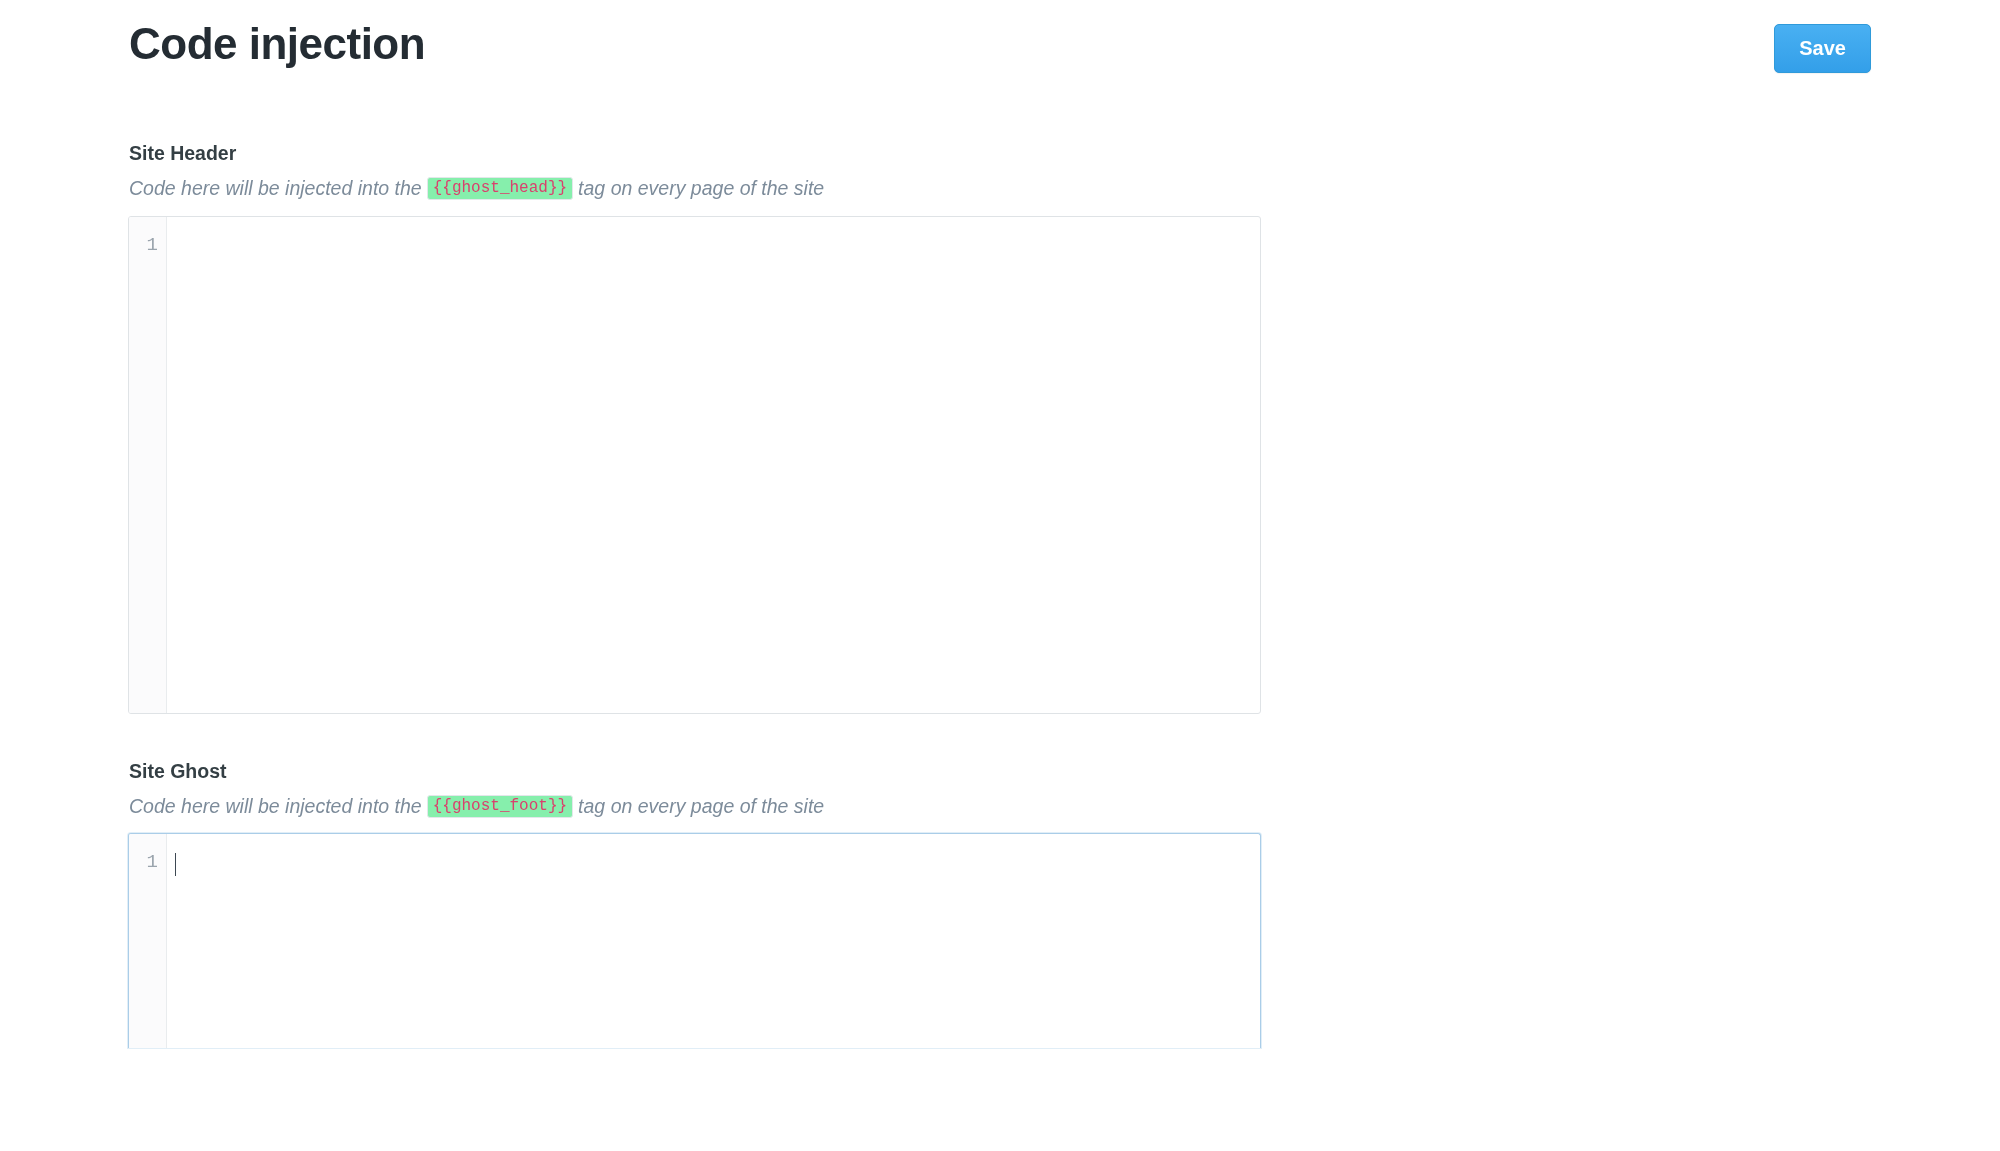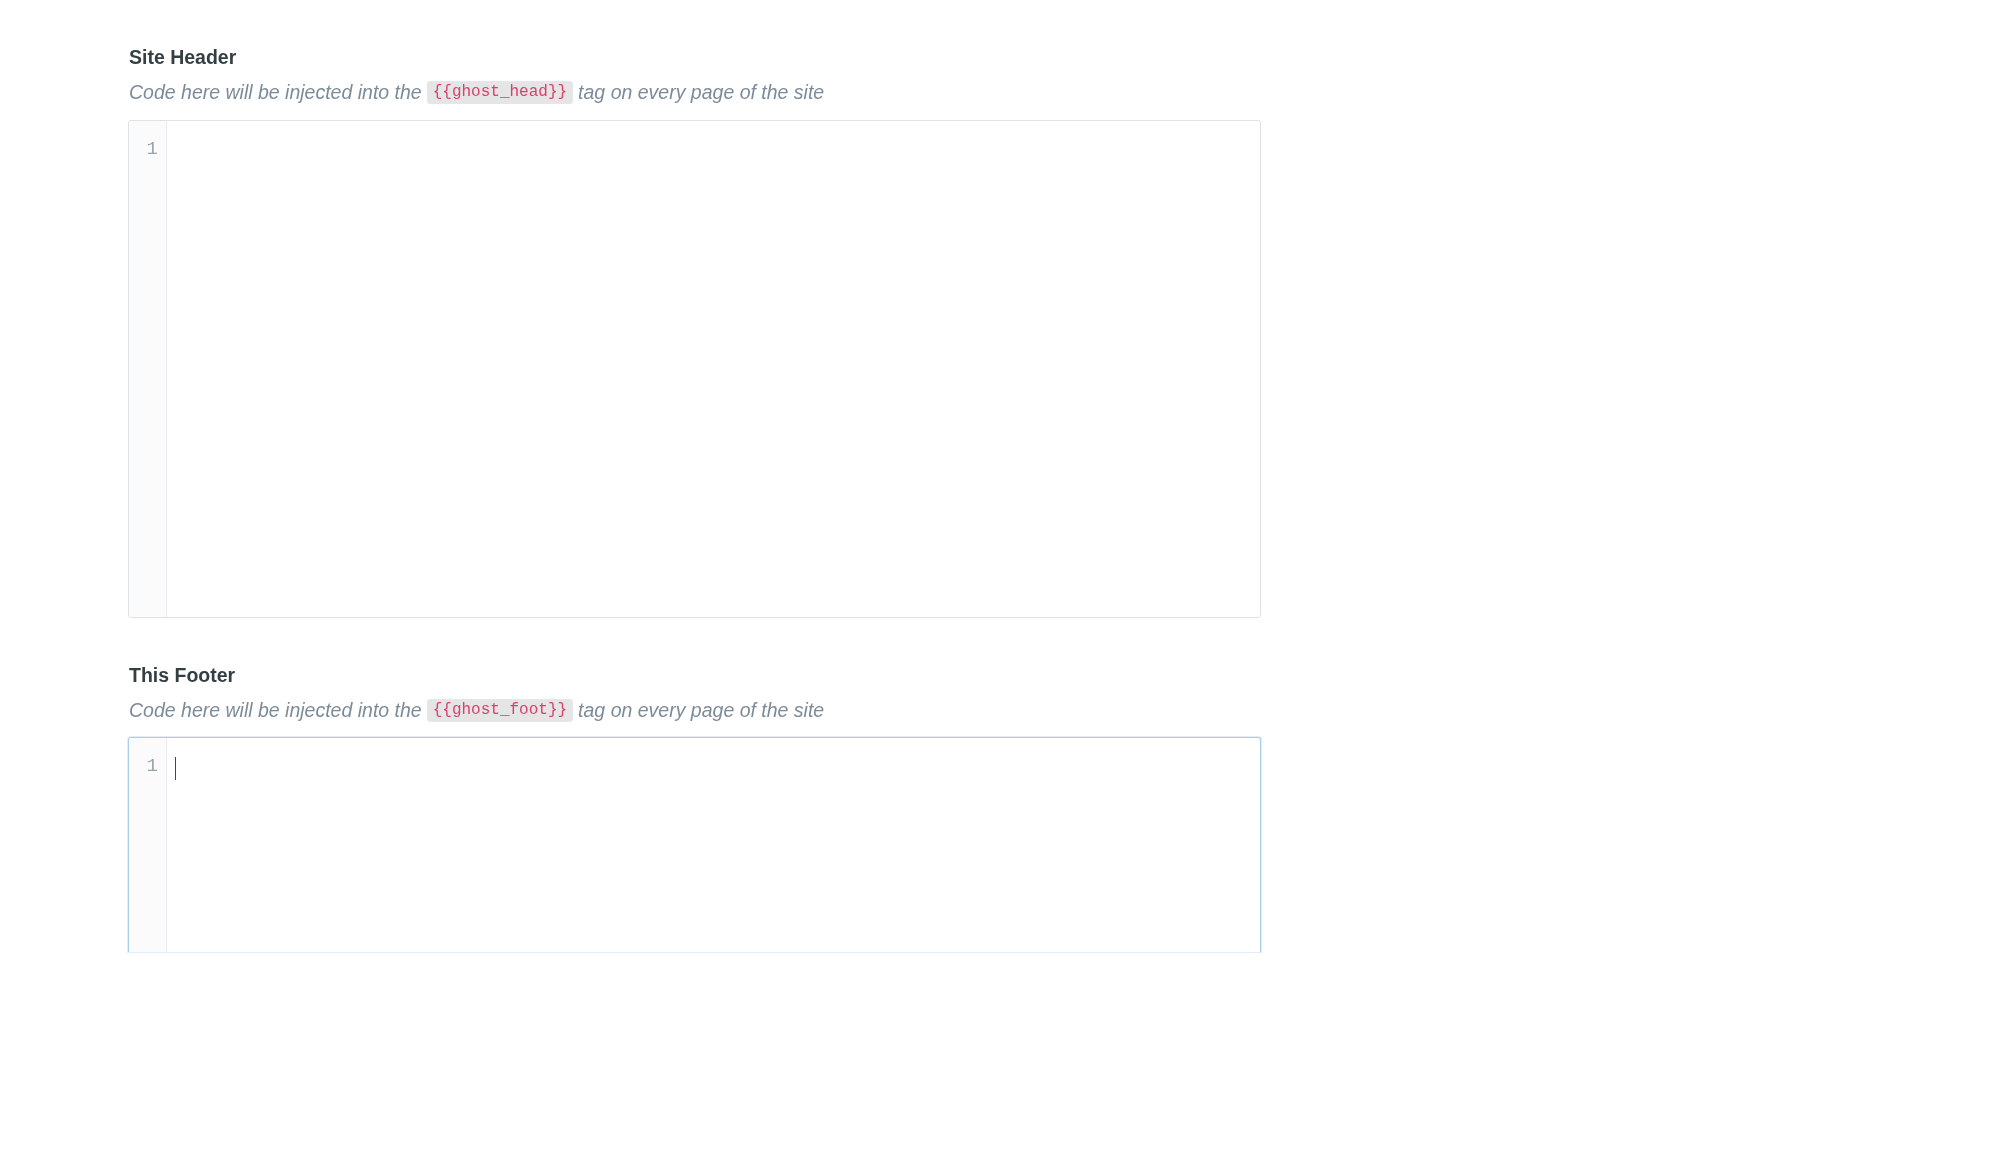--- a/index.html
+++ b/index.html
@@ -74,21 +74,21 @@
     line-height: 1.4;
     display: flex;
     align-items: center;
     flex-wrap: wrap;
   }
   .field-help .txt { white-space: pre; font-style: italic; }
   code.inline-code {
     font-family: "Liberation Mono", monospace;
     font-size: 16px;
     color: #d9416d;
-    background: #e5e5e5;
+    background: #86efac;
     border: 1px solid #e3e7ea;
     border-radius: 3px;
     padding: 2px 5px 3px 5px;
     margin: 0 5px;
     line-height: 1;
     display: inline-block;
   }
   .editor {
     margin-top: 13px;
     width: 1133px;
@@ -140,39 +140,43 @@
     position: relative;
     top: 2px;
   }
   .code-text { }
 </style>
 </head>
 <body>
 
 <div class="page">
 
+  <div class="header-row">
+    <h1 class="page-title">Code injection</h1>
+    <button class="save-button">Save</button>
+  </div>
 
 
   <div class="field-block">
     <div class="field-label">Site Header</div>
     <div class="field-help">
       <span class="txt">Code here will be injected into the</span>
       <code class="inline-code">{{ghost_head}}</code>
       <span class="txt">tag on every page of the site</span>
     </div>
     <div class="editor header-editor">
       <div class="gutter">
         <span class="lineno">1</span>
       </div>
       <div class="code-area"><span class="code-text"></span></div>
     </div>
   </div>
 
   <div class="field-block">
-    <div class="field-label">This Footer</div>
+    <div class="field-label">Site Ghost</div>
     <div class="field-help">
       <span class="txt">Code here will be injected into the</span>
       <code class="inline-code">{{ghost_foot}}</code>
       <span class="txt">tag on every page of the site</span>
     </div>
     <div class="editor footer-editor focused">
       <div class="gutter">
         <span class="lineno">1</span>
       </div>
       <div class="code-area"><span class="code-text"></span><span class="caret"></span></div>

